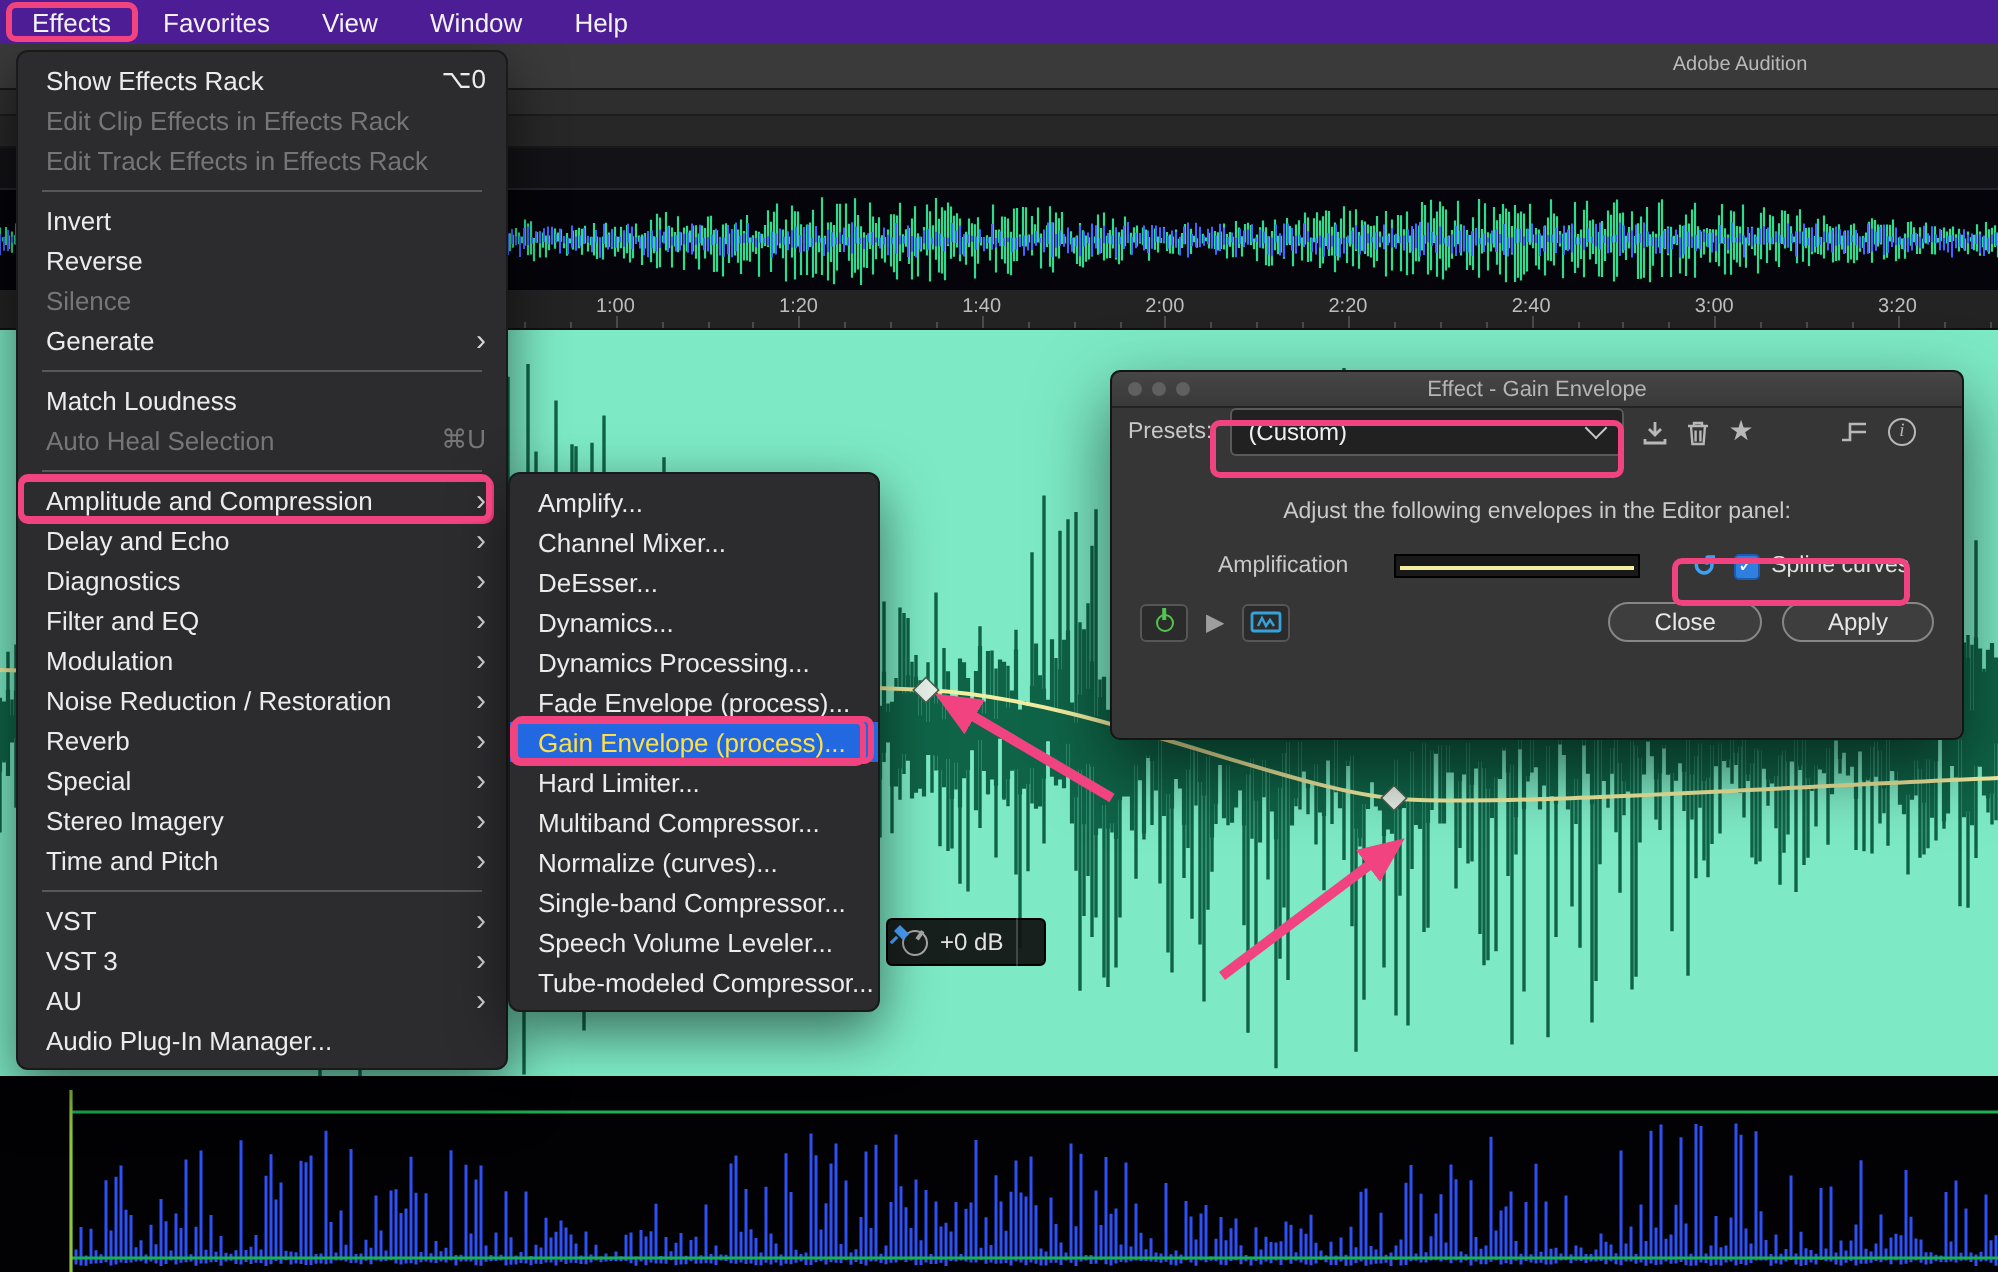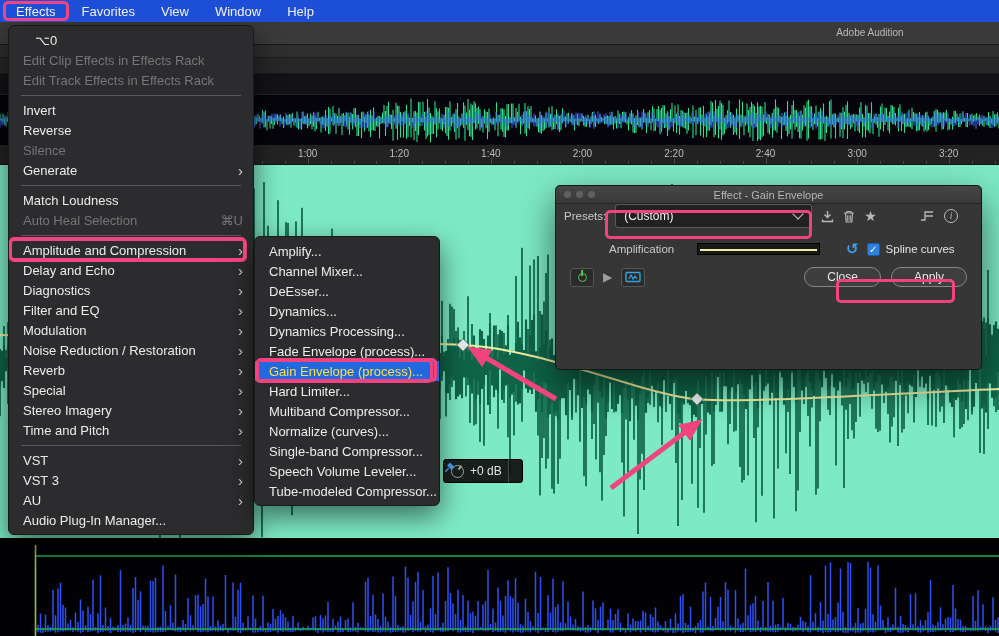--- a/index.html
+++ b/index.html
@@ -1,21 +1,21 @@
 <!DOCTYPE html>
 <html style="--annotation: #f0437f; --selection-bg: #7deac5; --waveform: #0f6448; --envelope: #f2eda0; --accent-blue: #2268e0; --power-green: #53c452; --overview-green: #2fdb8c; --overview-blue: #3f66ff; --bottom-blue: #2e51f5; --grid-green: #18b052;"><head>
 <meta charset="utf-8">
 <style>
 *{margin:0;padding:0;box-sizing:border-box}
 html,body{width:999px;height:636px;overflow:hidden;background:#000;
   font-family:"Liberation Sans","DejaVu Sans",sans-serif}
 #stage{position:relative;width:999px;height:636px}
 
 
-.menubar{position:absolute;left:0;top:0;width:100%;height:22px;background:#1d4ed8;
+.menubar{position:absolute;left:0;top:0;width:100%;height:22px;background:#4c1d95;
   display:flex;align-items:center;padding-left:3px;z-index:35}
 .mbitem{position:relative;color:#f2f2f2;font-size:13px;padding:0 13px;height:22px;
   display:flex;align-items:center;white-space:nowrap}
 .mb-anno::after{content:'';position:absolute;inset:1px 0;border:3px solid var(--annotation);
   border-radius:5px;pointer-events:none}
 
 
 .titlebar{position:absolute;top:22px;height:23px;width:100%;background:#3a3a3a;border-bottom:1px solid #181818}
 .wtitle{position:absolute;left:810px;top:5px;width:120px;text-align:center;font-size:10px;color:#b9b9b9}
 .toolbar1{position:absolute;top:45px;height:13px;width:100%;background:#2e2e2e;border-bottom:1px solid #1c1c1c}
@@ -210,20 +210,21 @@
   <div class="menubar" id="menubar">
       <span class="mbitem mb-anno">Effects</span>
       <span class="mbitem">Favorites</span>
       <span class="mbitem">View</span>
       <span class="mbitem">Window</span>
       <span class="mbitem">Help</span>
     </div>
 
   <div class="fx-menu" id="fxmenu">
       <div class="mi">
+        <span class="milabel">Show Effects Rack</span>
         <span class="mishort">⌥0</span>
       </div>
       <div class="mi dis">
         <span class="milabel">Edit Clip Effects in Effects Rack</span>
       </div>
       <div class="mi dis">
         <span class="milabel">Edit Track Effects in Effects Rack</span>
       </div>
       <div class="msep"></div>
       <div class="mi">
@@ -374,20 +375,21 @@
       </span>
       <span class="icon-btn star">★</span>
       <span class="spacer"></span>
       <span class="icon-btn">
         <svg width="16" height="12">
             <path d="M2 10 h4 V2 h8 M6 6 h8" stroke="#b8b8b8" fill="none" stroke-width="1.3"></path>
           </svg>
       </span>
       <span class="icon-btn info">i</span>
     </div>
+    <div class="instr">Adjust the following envelopes in the Editor panel:</div>
     <div class="row amp-row">
       <span class="amp-lbl">Amplification</span>
       <span class="swatch"></span>
       <span class="reset">↺</span>
       <span class="cb">✓</span>
       <span class="cbl">Spline curves</span>
     </div>
     <div class="row btns">
       <span class="sq-btn">
           <i class="pwr"></i>

